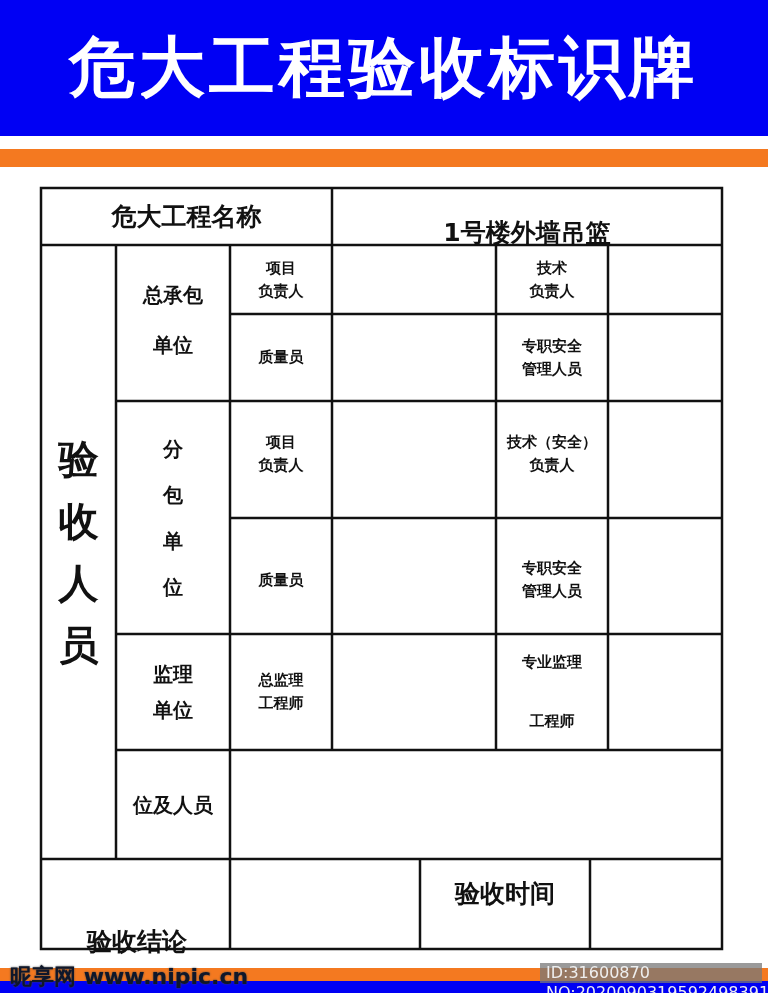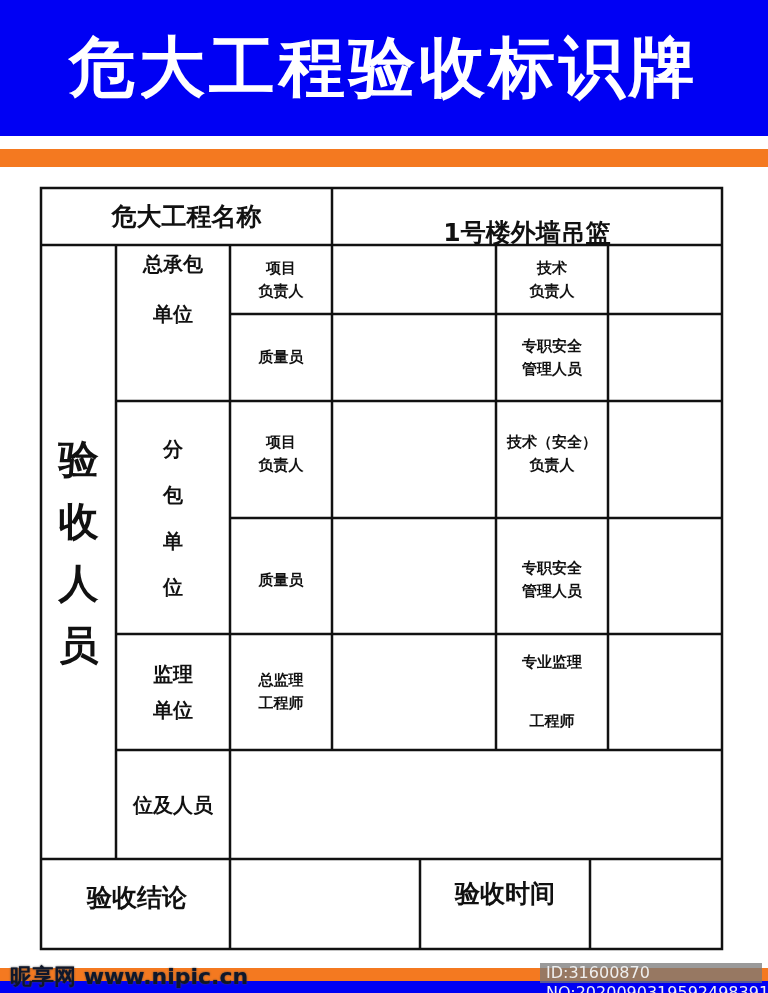--- a/index.html
+++ b/index.html
@@ -59,21 +59,21 @@
 <div class="cell t-big" style="left:41px;top:188px;width:291px;height:57px;">危大工程名称</div>
 <div class="cell t-big" style="left:332px;top:204px;width:390px;height:57px;">1号楼外墙吊篮</div>
 
 <div class="cell t-huge" style="left:41px;top:245px;width:75px;height:614px;">
   <span>验</span>
   <span>收</span>
   <span>人</span>
   <span>员</span>
 </div>
 
-<div class="cell t-mid" style="left:116px;top:231px;width:114px;height:116px;line-height:50px;">
+<div class="cell t-mid" style="left:116px;top:262px;width:114px;height:116px;line-height:50px;">
   <span>总承包</span>
   <span>单位</span>
 </div>
 <div class="cell t-sm" style="left:230px;top:245px;width:102px;height:69px;">
   <span>项目</span>
   <span>负责人</span>
 </div>
 <div class="cell" style="left:332px;top:245px;width:164px;height:69px;"></div>
 <div class="cell t-sm" style="left:496px;top:245px;width:112px;height:69px;">
   <span>技术</span>
@@ -127,21 +127,21 @@
   <span>专业监理</span>
   <span>工程师</span>
 </div>
 <div class="cell" style="left:608px;top:634px;width:114px;height:116px;"></div>
 
 <div class="cell t-mid" style="left:116px;top:750px;width:114px;height:109px;">
   <span>位及人员</span>
 </div>
 <div class="cell" style="left:230px;top:750px;width:492px;height:109px;"></div>
 
-<div class="cell t-big" style="left:41px;top:852px;width:192px;height:90px;">验收结论</div>
+<div class="cell t-big" style="left:41px;top:896px;width:192px;height:90px;">验收结论</div>
 <div class="cell" style="left:230px;top:859px;width:190px;height:90px;"></div>
 <div class="cell t-big" style="left:420px;top:859px;width:170px;height:68px;">验收时间</div>
 <div class="cell" style="left:590px;top:859px;width:132px;height:90px;"></div>
 
 <div class="footer-orange"></div>
 <div class="footer-blue"></div>
 <div class="wm">昵享网 www.nipic.cn</div>
 <div class="idbox" style="left:540px;width:216px;">ID:31600870 NO:20200903195924983916</div>
 
 </body></html>

